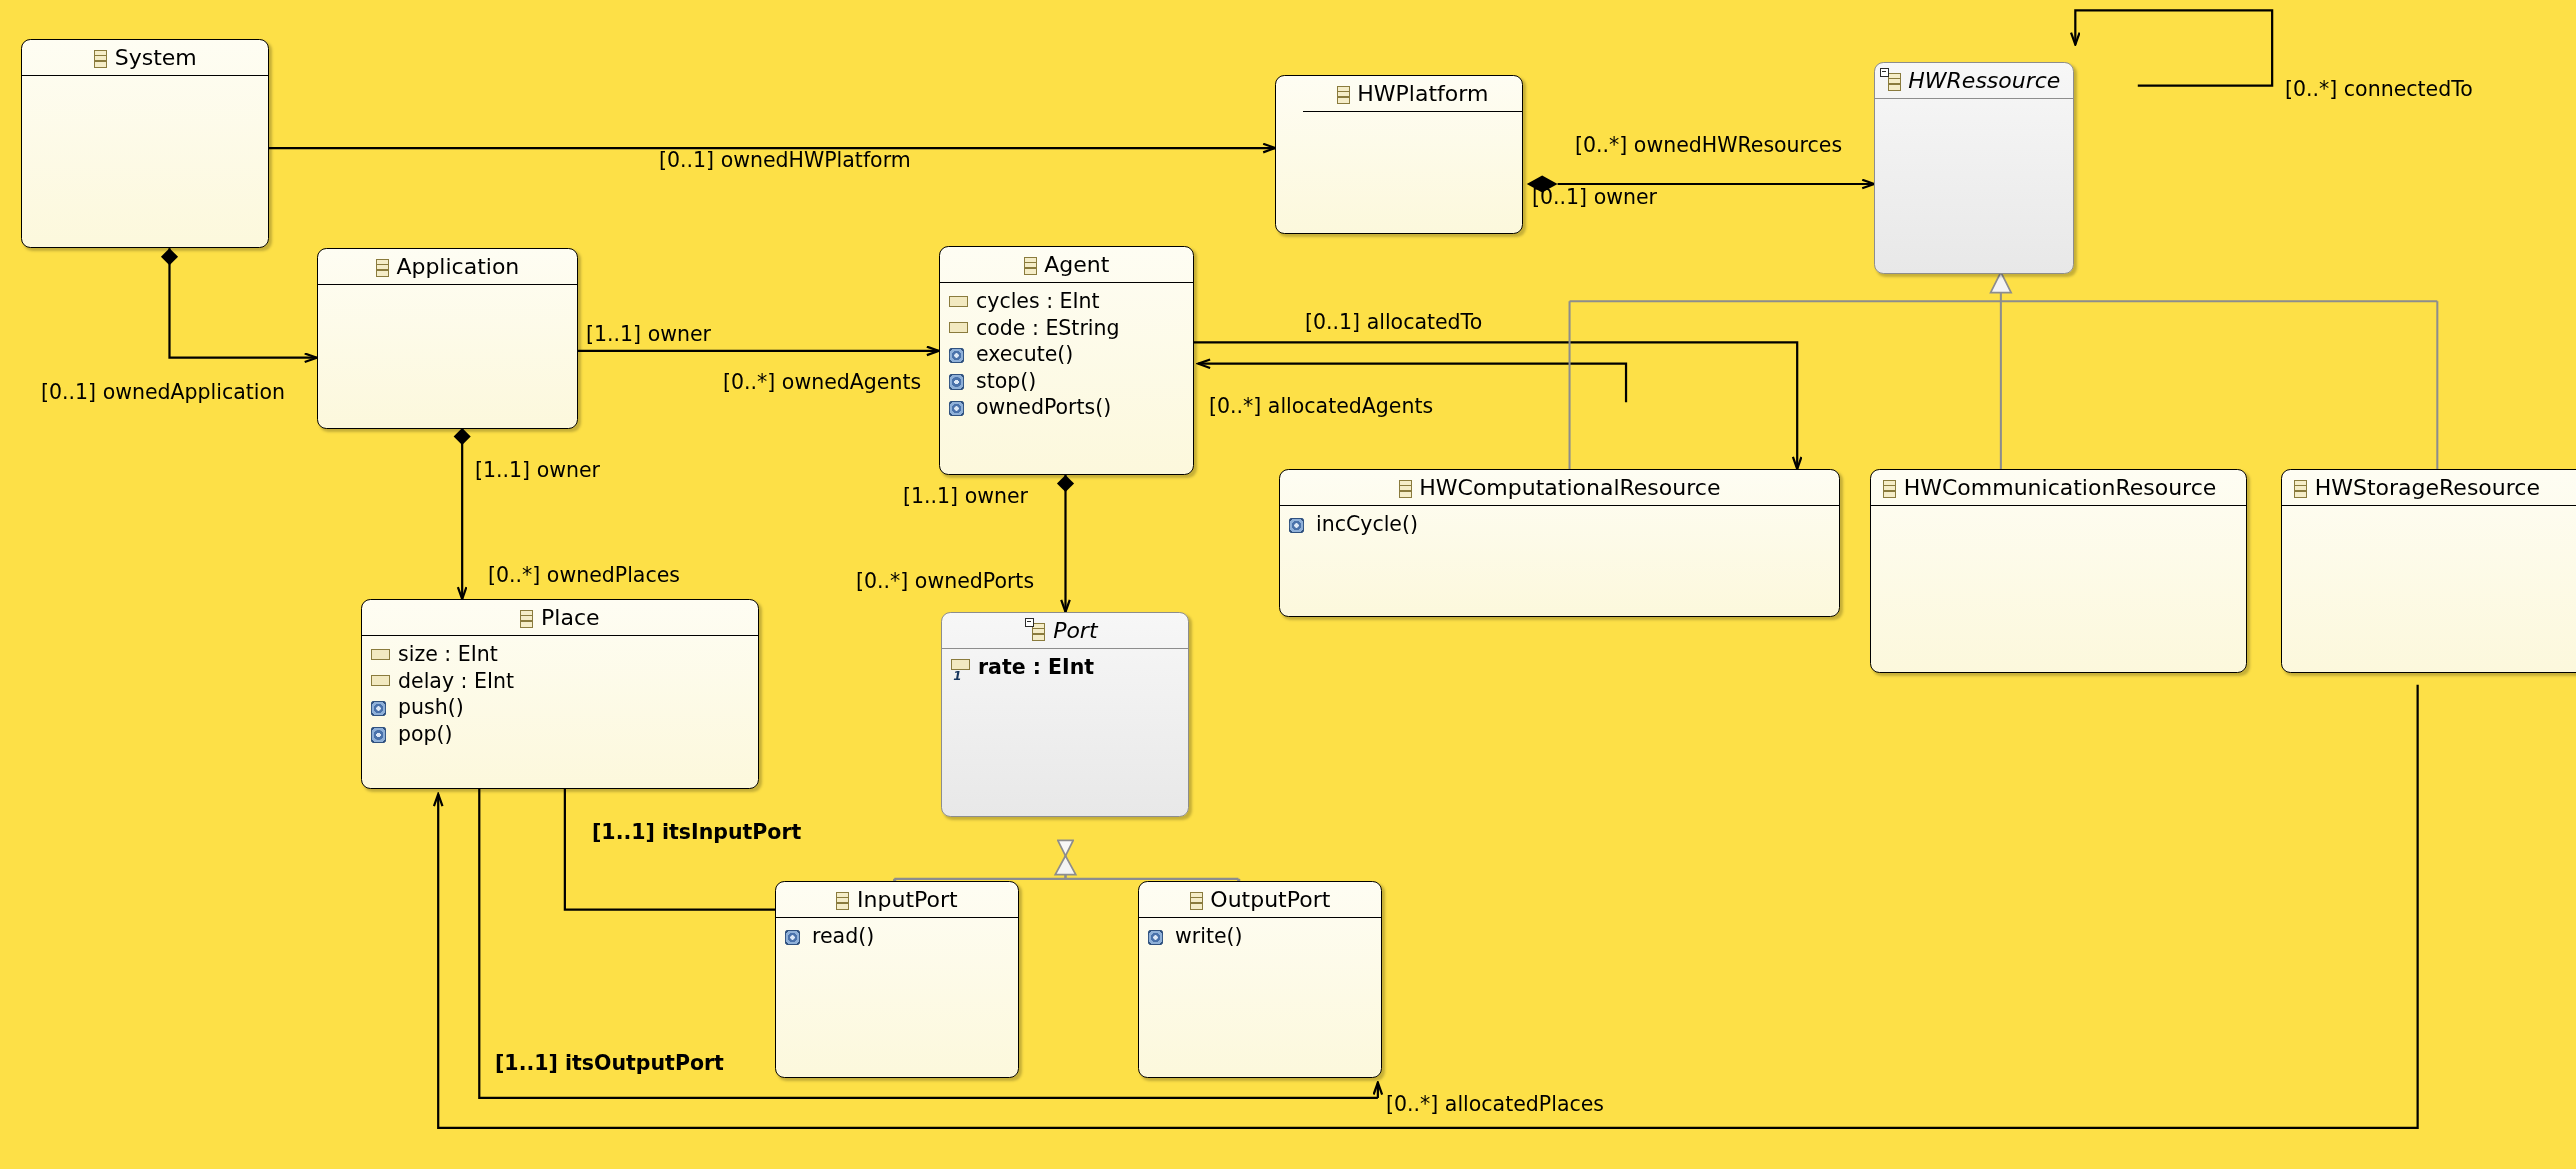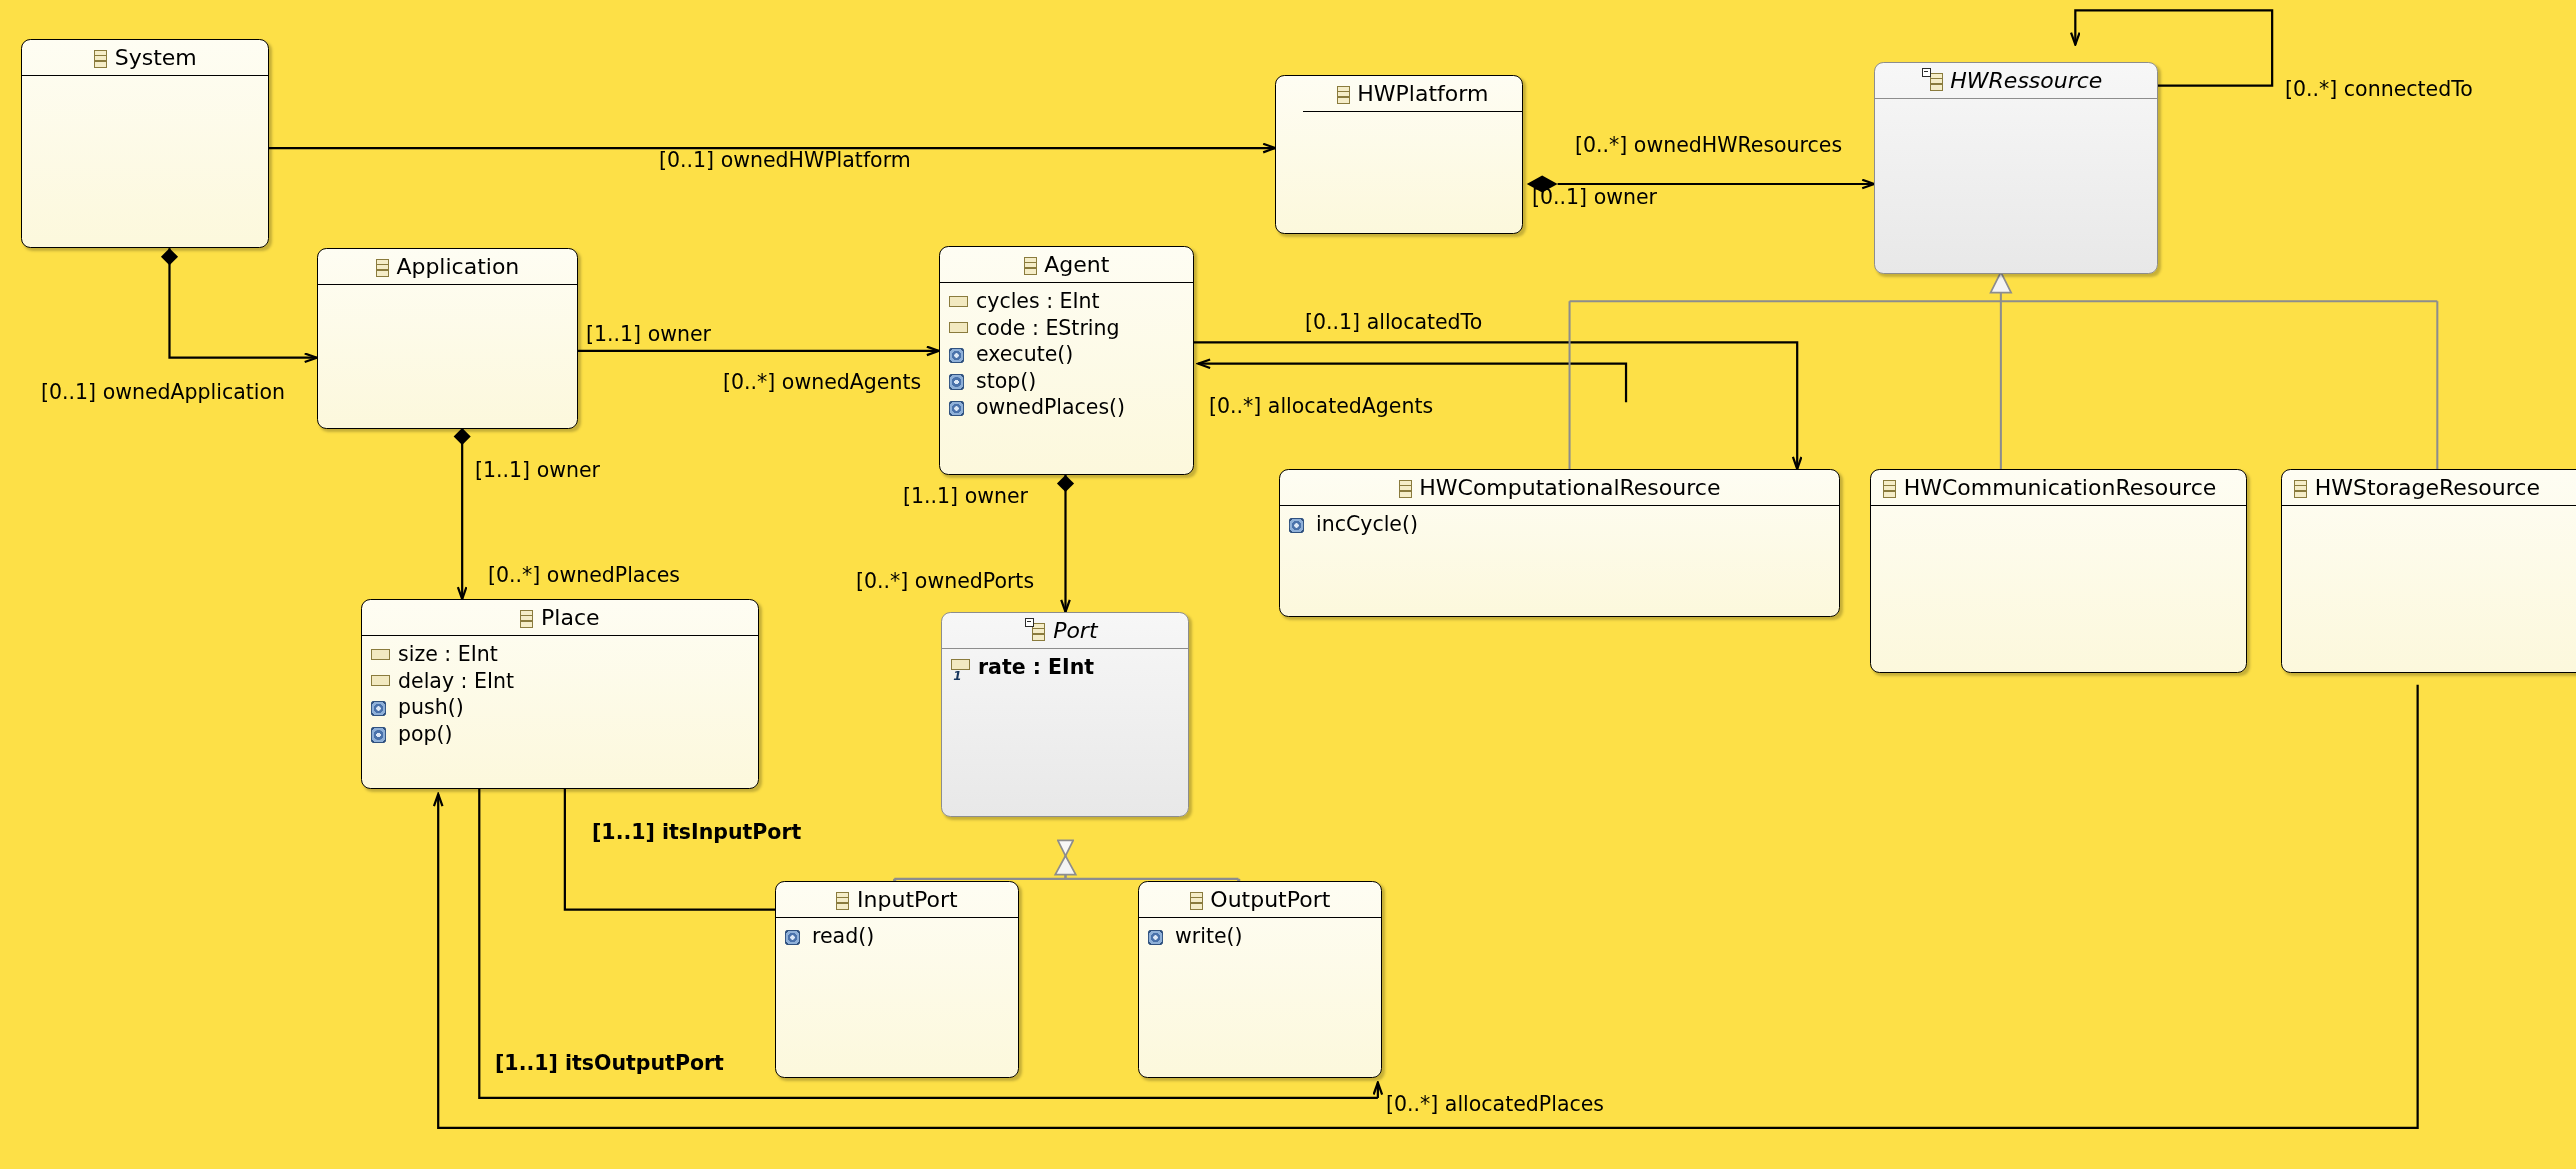--- a/index.html
+++ b/index.html
@@ -287,21 +287,21 @@
       <span class="feature">
         <i class="ic icon-op"></i>
         <span>execute()</span>
       </span>
       <span class="feature">
         <i class="ic icon-op"></i>
         <span>stop()</span>
       </span>
       <span class="feature">
         <i class="ic icon-op"></i>
-        <span>ownedPlaces()</span>
+        <span>ownedPorts()</span>
       </span>
     </div>
   </div>
 
   <div class="uml-class" style="left:321px; top:599px; width:398px; height:190px;margin-left:40px;">
     <div class="uml-head">
       <span class="icon-class"></span><span class="cname">Place</span>
     </div>
     <div class="uml-body">
       <span class="feature">
@@ -363,21 +363,21 @@
     </div>
   </div>
 
   <div class="uml-class" style="left:1275px; top:75px; width:248px; height:159px;padding-left:27px;">
     <div class="uml-head">
       <span class="icon-class"></span><span class="cname">HWPlatform</span>
     </div>
     <div class="uml-body"></div>
   </div>
 
-  <div class="uml-class abstract-box" style="left:1874px; top:62px; width:284px; height:212px;">
+  <div class="uml-class abstract-box" style="left:1874px; top:62px; width:200px; height:212px;">
     <div class="uml-head">
       <span class="icon-class">
         <i class="abs-marker"></i>
       </span><span class="cname">HWRessource</span>
     </div>
     <div class="uml-body"></div>
   </div>
 
   <div class="uml-class" style="left:1279px; top:469px; width:561px; height:148px;">
     <div class="uml-head">

